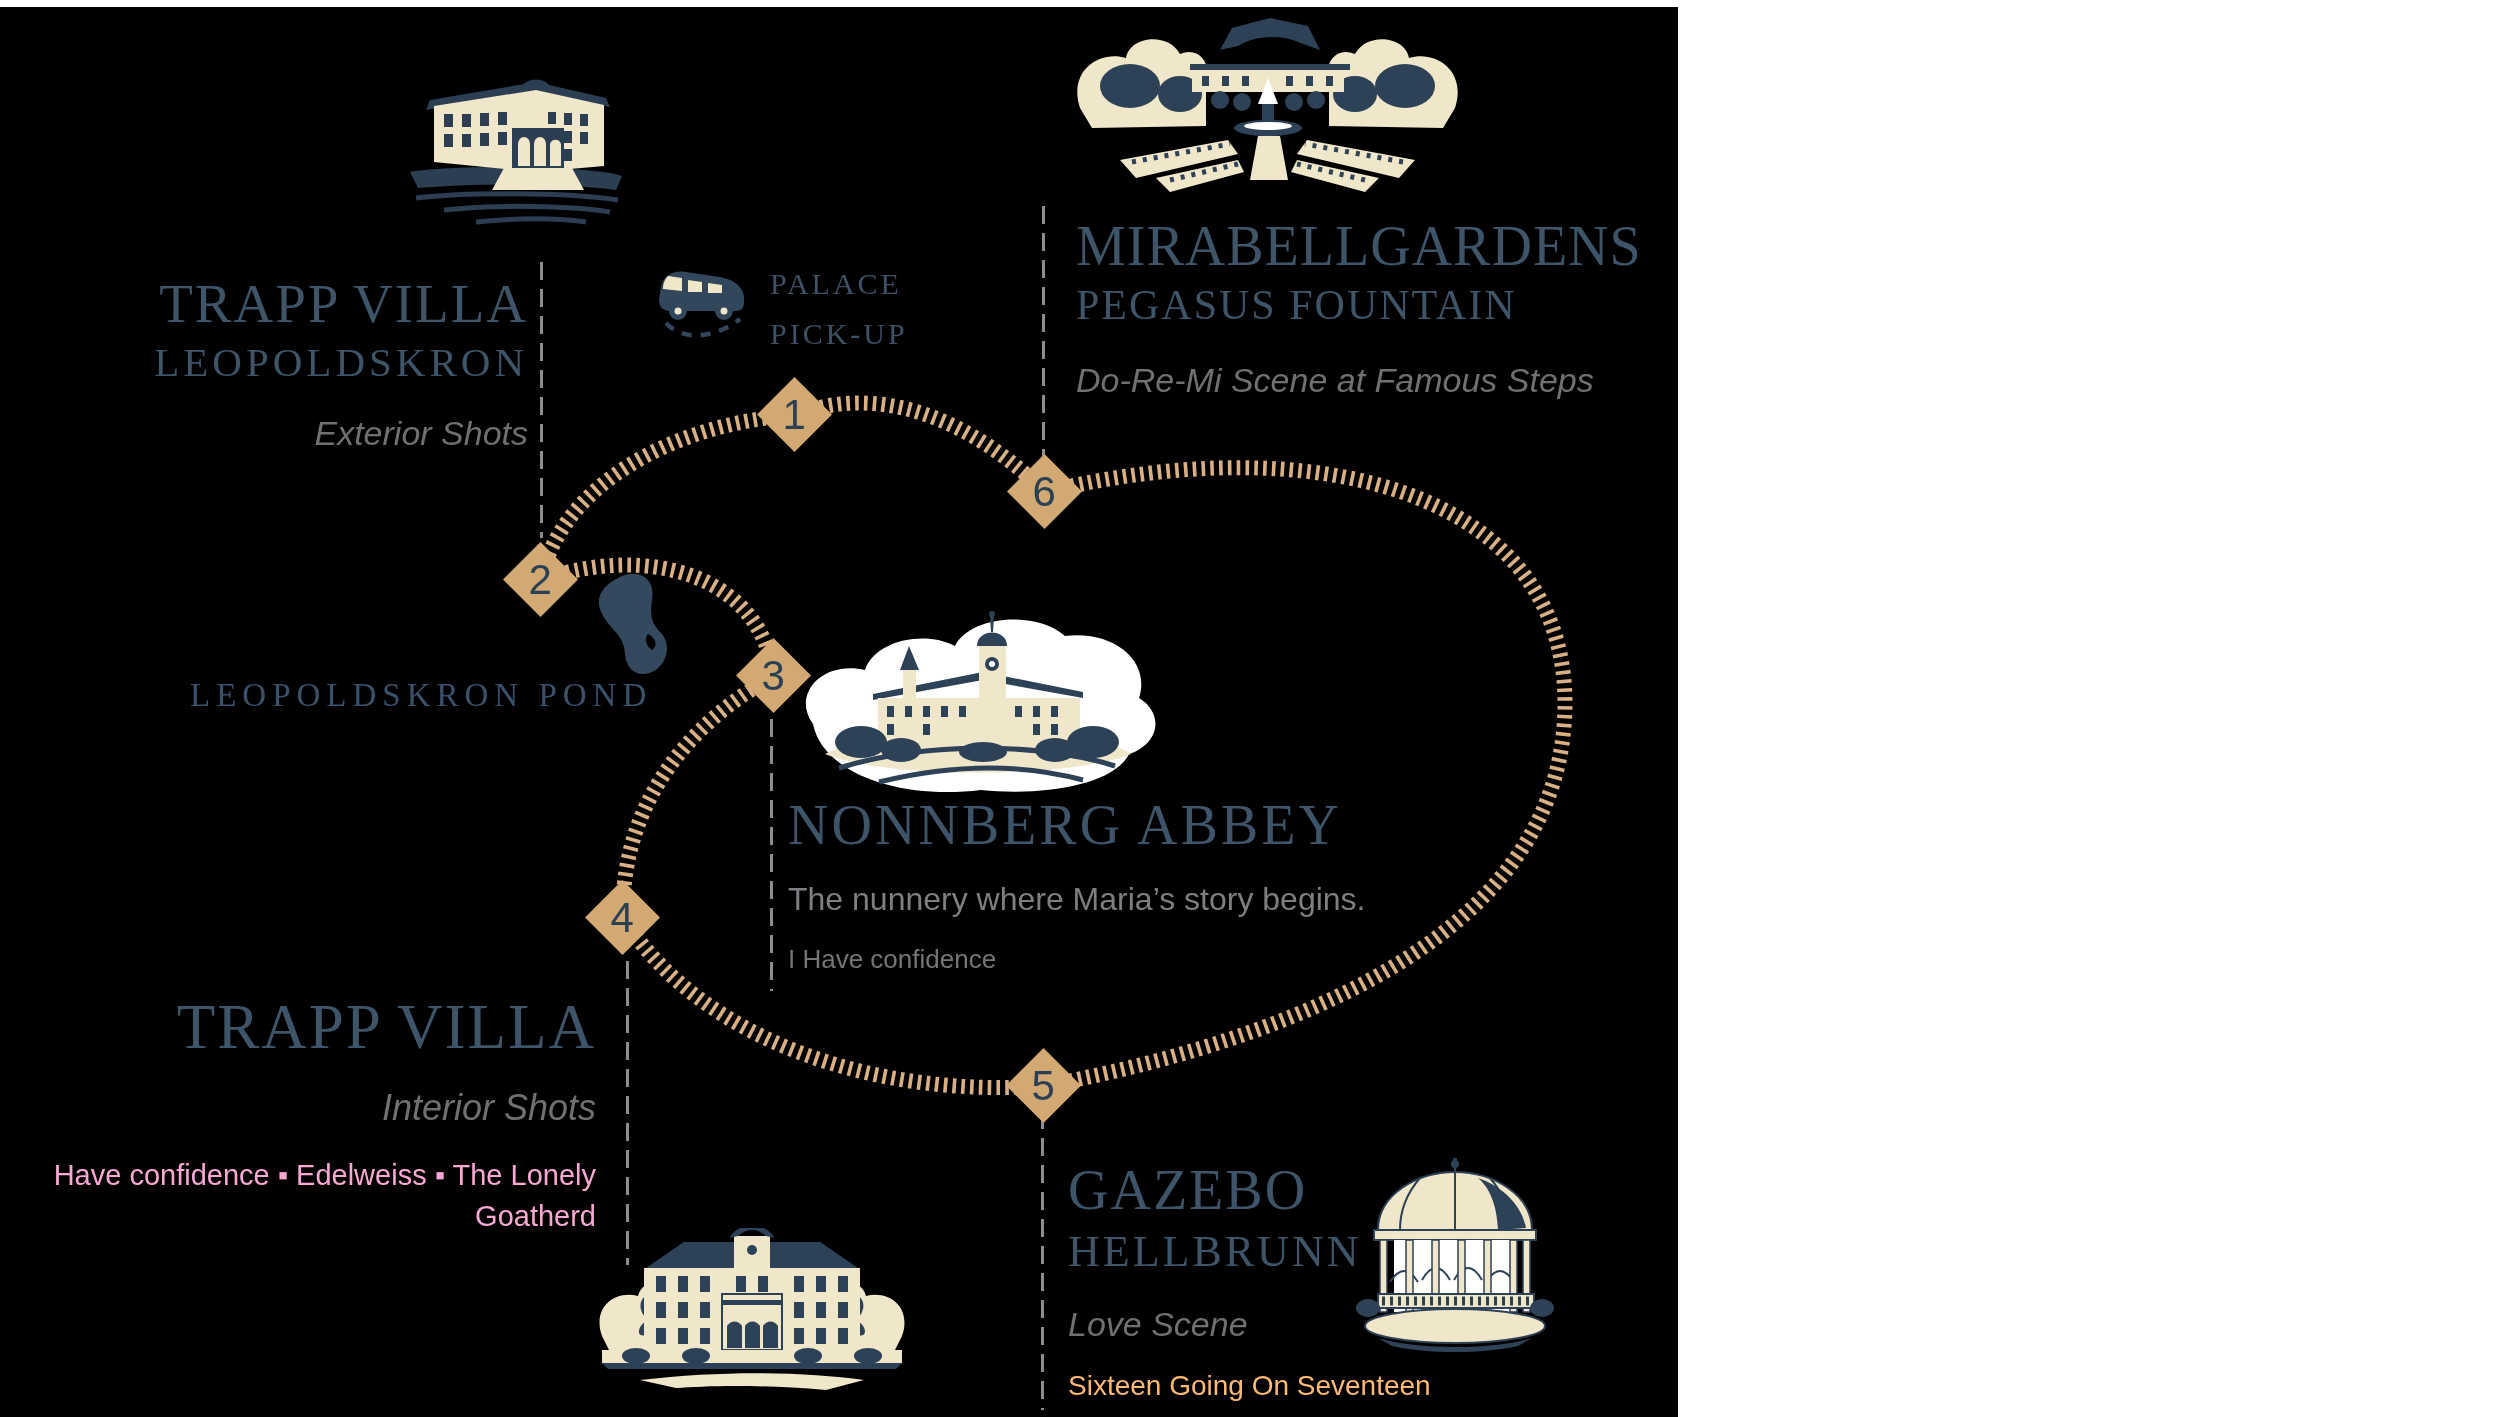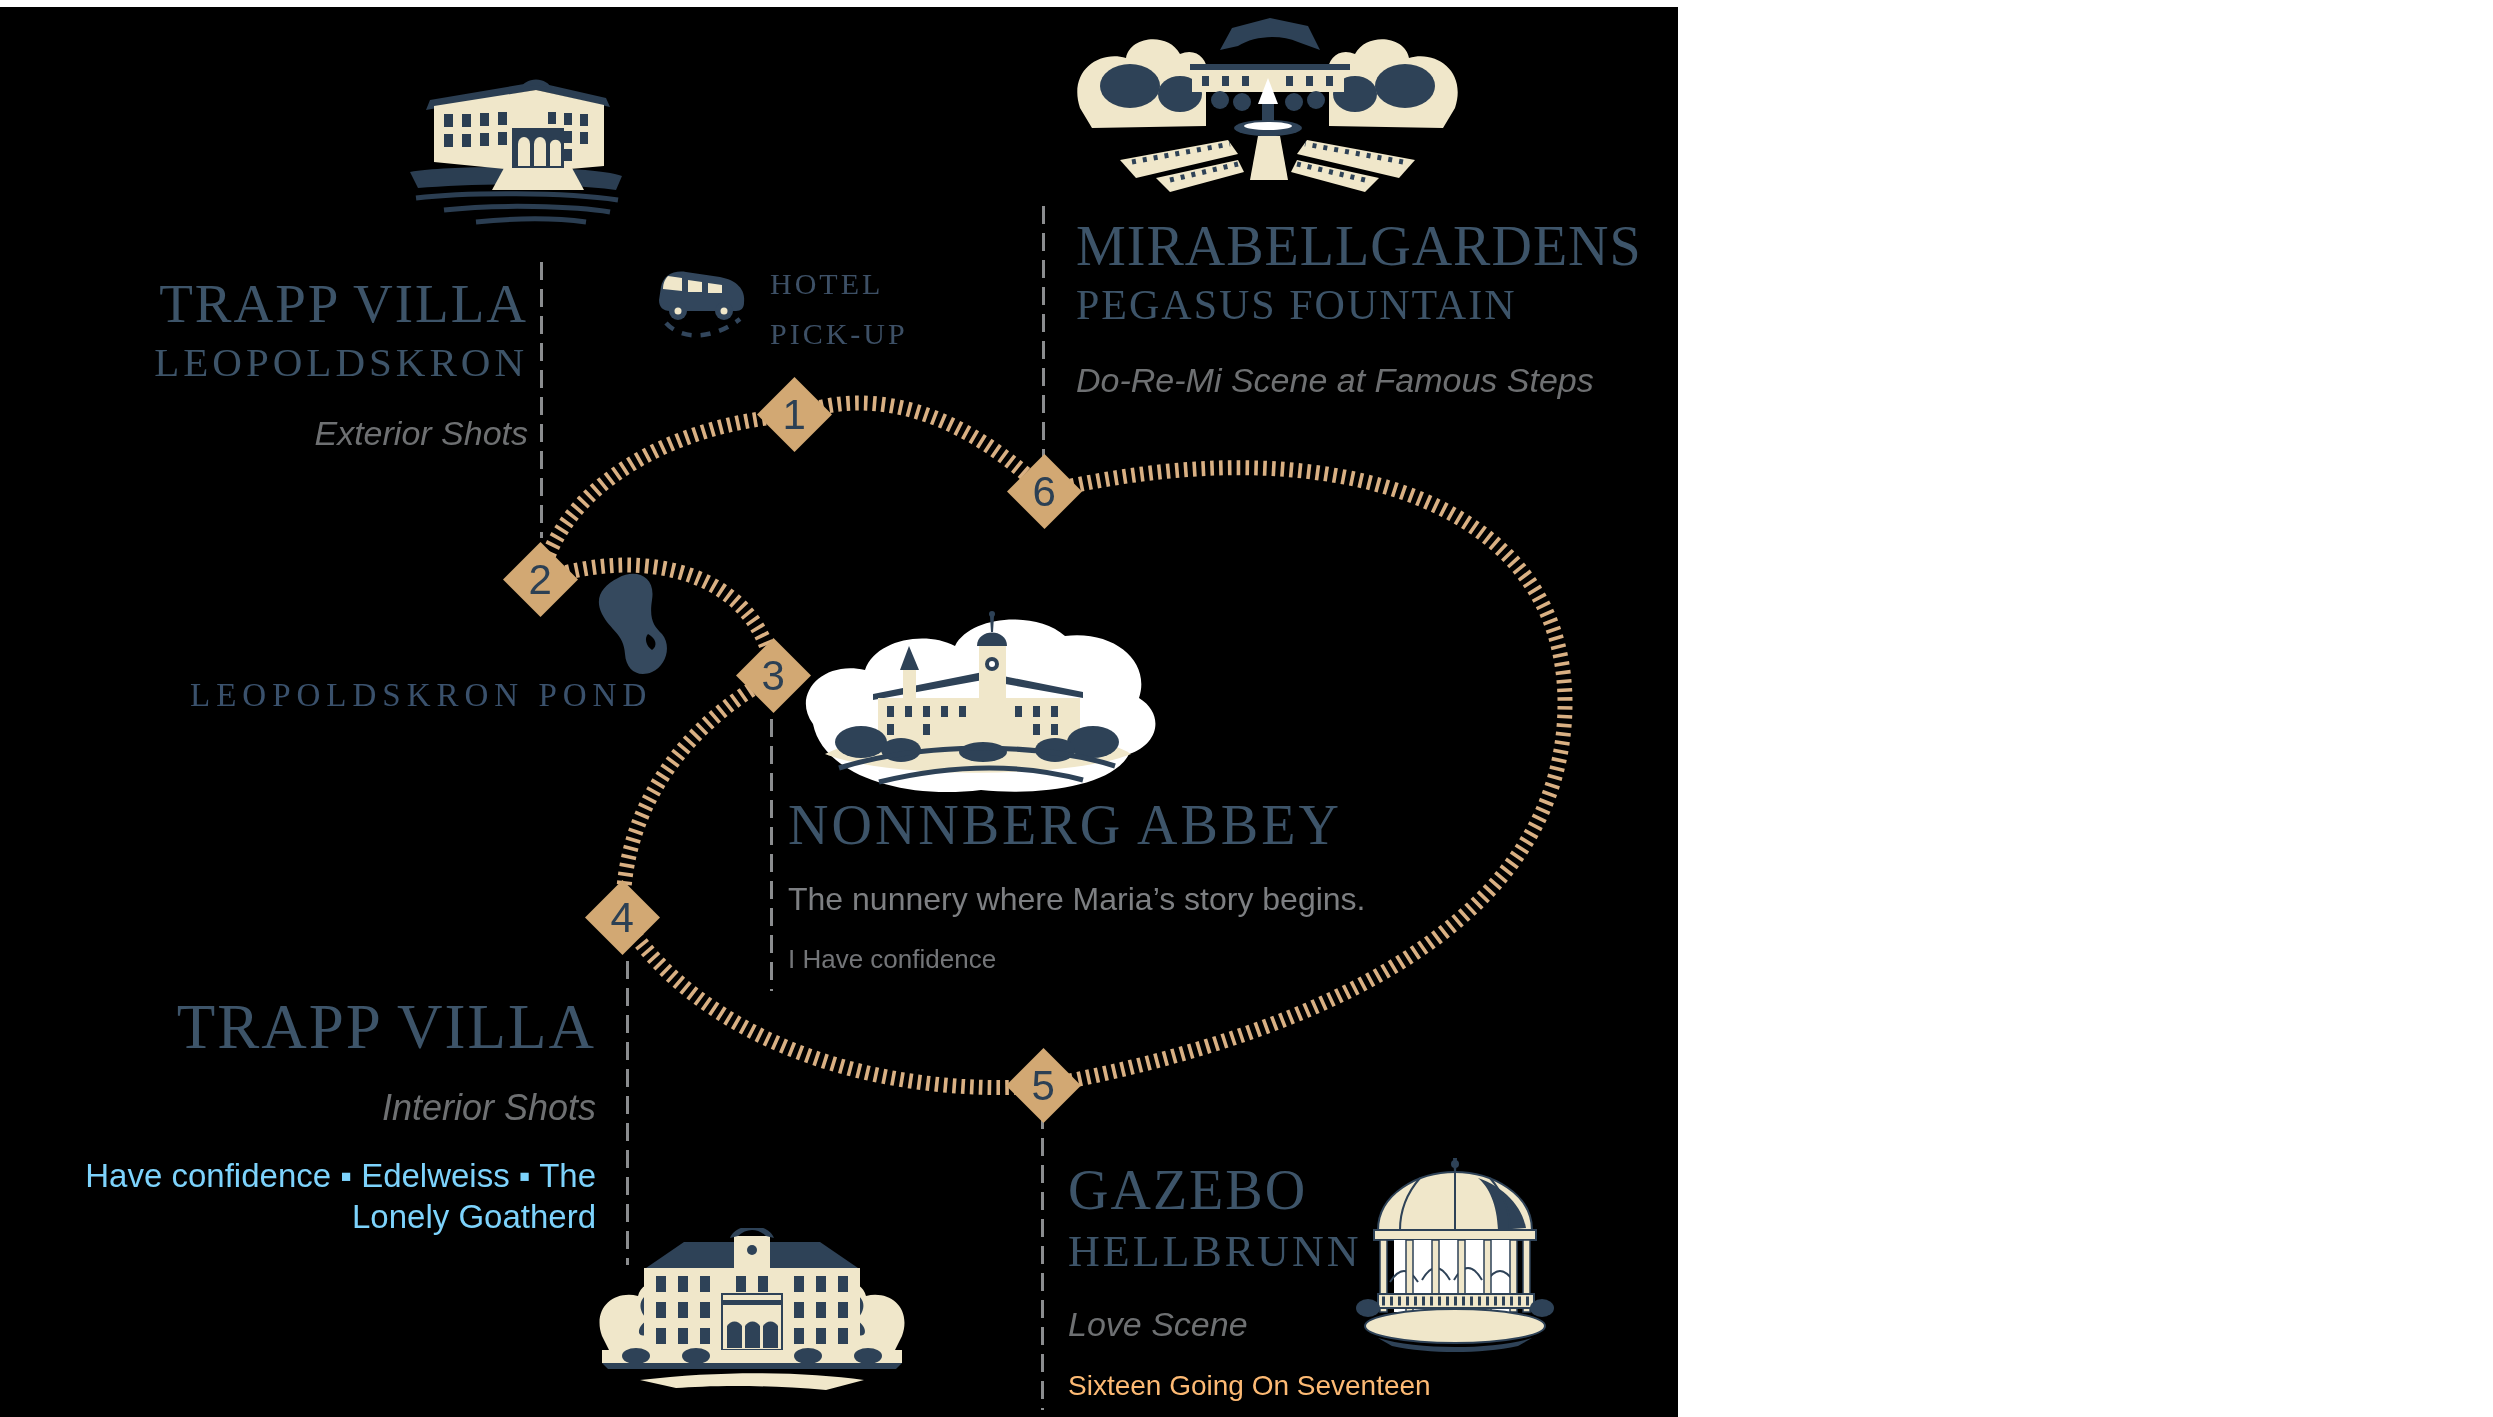--- a/index.html
+++ b/index.html
@@ -5,21 +5,21 @@
   html,body{margin:0;padding:0;background:#ffffff;}
   .page{position:relative;width:2493px;height:1417px;background:#ffffff;overflow:hidden;
         font-family:"Liberation Sans",sans-serif;}
   .map{position:absolute;left:0;top:7px;width:1678px;height:1410px;background:#000000;}
   .abs{position:absolute;}
   
   .serif{font-family:"Liberation Serif",serif;color:#3d5469;}
   .t-main{font-size:55px;line-height:62px;letter-spacing:2px;}
   .t-sub{font-size:41px;line-height:47px;letter-spacing:4px;}
   .t-note{font-family:"Liberation Sans",sans-serif;font-style:italic;color:#6e7072;font-size:34px;}
-  .t-songs{color:#7dd3fc;font-size:33px;line-height:41px;}
+  .t-songs{color:#f9a8d4;font-size:29px;line-height:41px;}
   .right{text-align:right;}
   
   .vline{width:3px;background:repeating-linear-gradient(to bottom,#8b8d8f 0 18px,transparent 18px 27px);}
   
   .marker{position:absolute;width:53px;height:53px;background:#d2a873;transform:rotate(45deg);
           display:flex;align-items:center;justify-content:center;}
   .marker span{transform:rotate(-45deg);font-family:"Liberation Sans",sans-serif;
                font-size:42px;color:#2c4054;}
 </style>
 </head>
@@ -268,21 +268,21 @@
   </svg>
 
   <div class="abs right" style="left:40px;top:266px;width:488px">
     <div class="serif t-main">TRAPP VILLA</div>
     <div class="serif t-sub" style="margin-top:4px">LEOPOLDSKRON</div>
     <div class="t-note" style="margin-top:28px">Exterior Shots</div>
   </div>
 
   <div class="abs" style="left:770px;top:252px">
     <div class="serif" style="font-size:30px;line-height:50px;letter-spacing:3px;color:#3d5066">
-      <div>HOTEL</div>
+      <div>PALACE</div>
       <div>PICK-UP</div>
     </div>
   </div>
 
   <div class="abs" style="left:1076px;top:208px">
     <div class="serif" style="font-size:56px;line-height:62px;letter-spacing:1px">MIRABELLGARDENS</div>
     <div class="serif" style="font-size:42px;line-height:48px;letter-spacing:2px;margin-top:4px">PEGASUS FOUNTAIN</div>
     <div class="t-note" style="margin-top:32px">Do-Re-Mi Scene at Famous Steps</div>
   </div>
 

